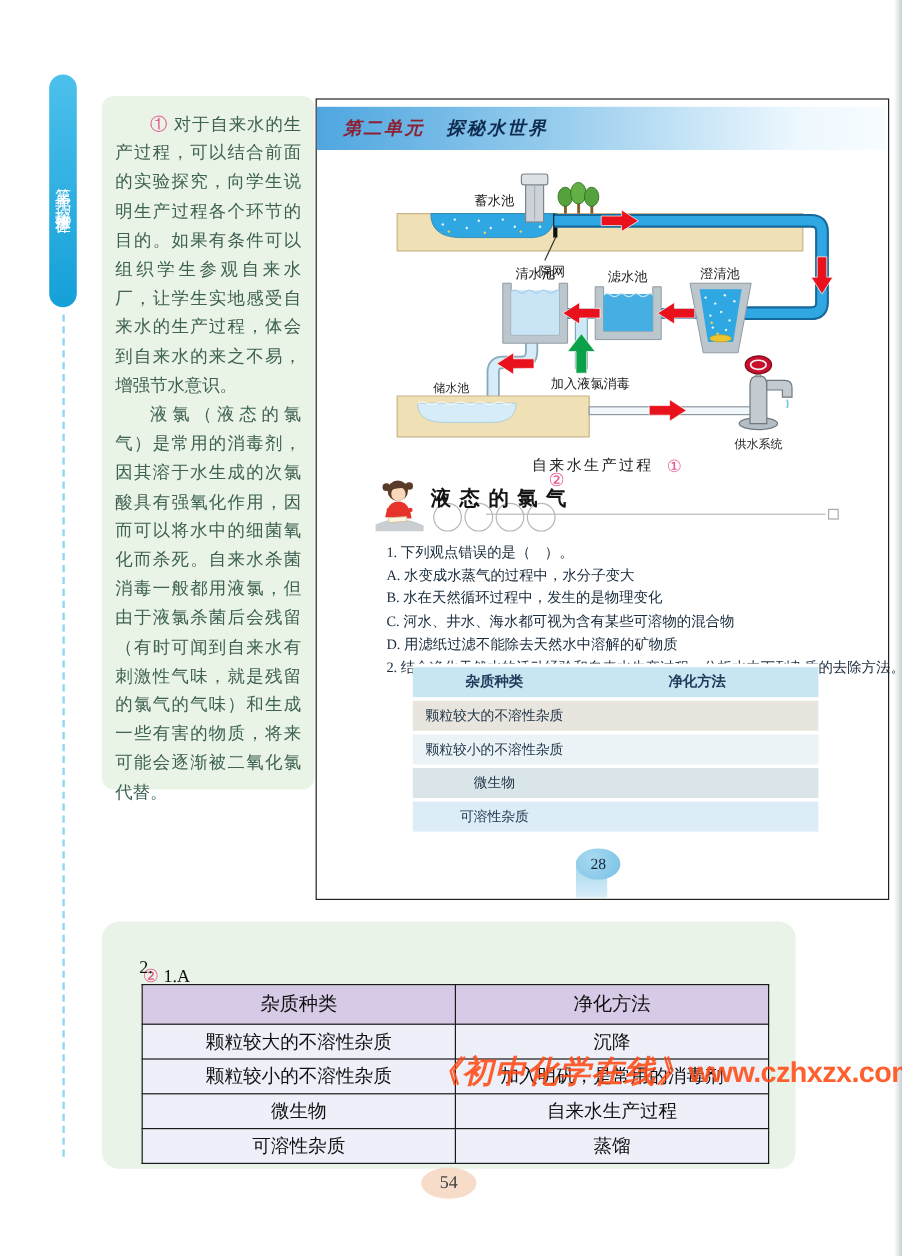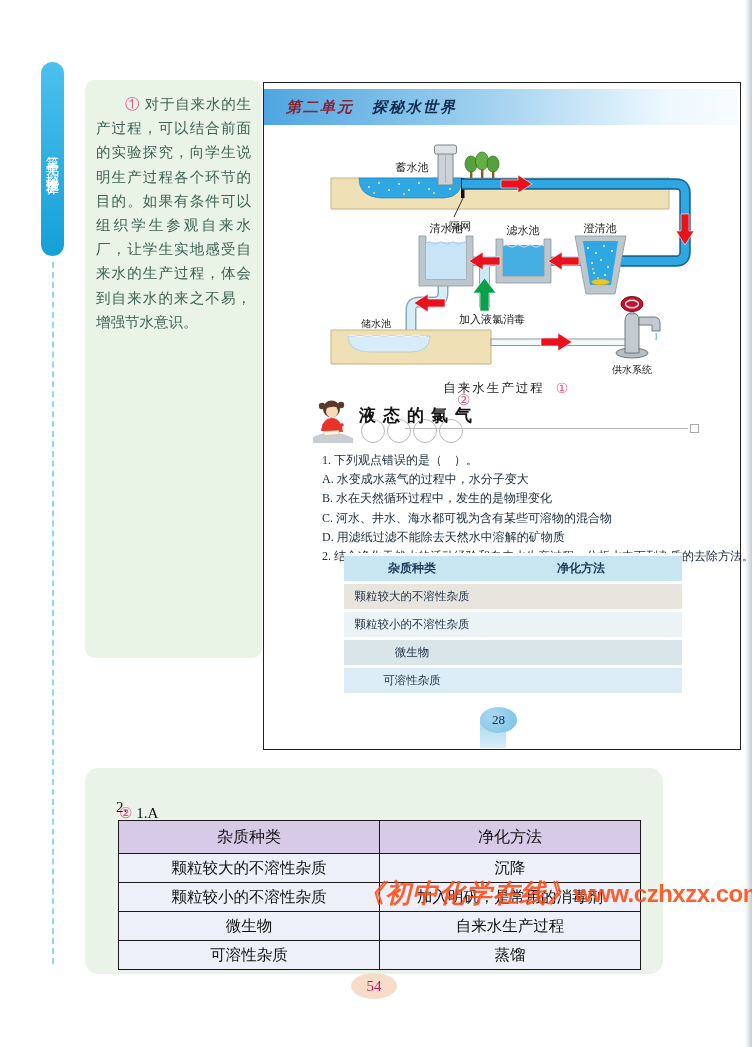--- a/index.html
+++ b/index.html
@@ -77,38 +77,41 @@
   .atable th{width:258px;height:30px;background:#d6cae6;font-size:16px;font-weight:normal;color:#111;}
   .atable td{height:26px;background:#eef0f9;font-size:15.5px;color:#111;}
 
   
   .watermark{left:320px;top:876px;white-space:nowrap;opacity:.88;z-index:5;color:#ff4a14;}
   .watermark .cn{font-size:26px;font-weight:bold;font-style:italic;letter-spacing:1px;margin-left:38px;}
   .watermark .url{font-family:"Liberation Sans","DejaVu Sans",sans-serif;font-size:24px;font-weight:bold;letter-spacing:-.5px;}
 
   
   .footer-oval{left:351px;top:973px;width:46px;height:26px;border-radius:50%;background:#f8dcca;
-               display:flex;align-items:center;justify-content:center;font-size:15px;color:#be185d;}
+               display:flex;align-items:center;justify-content:center;font-size:15px;color:#404040;}
 </style>
 </head>
 <body>
 
 <div id="canvas">
 
   <div class="abs edge-strip"></div>
 
   <div class="abs unit-pill">
     <span>第二单元</span>
     <span>探秘水世界</span>
   </div>
   <div class="abs dashed-rule"></div>
 
   <div class="abs note-box">
     <p>
       <span class="pink">①</span><span> 对于自来水的生产过程，可以结合前面的实验探究，向学生说明生产过程各个环节的目的。如果有条件可以组织学生参观自来水厂，让学生实地感受自来水的生产过程，体会到自来水的来之不易，增强节水意识。</span>
+    </p>
+    <p>
+      <span>液氯（液态的氯气）是常用的消毒剂，因其溶于水生成的次氯酸具有强氧化作用，因而可以将水中的细菌氧化而杀死。自来水杀菌消毒一般都用液氯，但由于液氯杀菌后会残留（有时可闻到自来水有刺激性气味，就是残留的氯气的气味）和生成一些有害的物质，将来可能会逐渐被二氧化氯代替。</span>
     </p>
   </div>
 
   <div class="abs page">
 
     <div class="abs banner">
       <span class="unit">第二单元</span>
       <span class="title">探秘水世界</span>
     </div>
 

